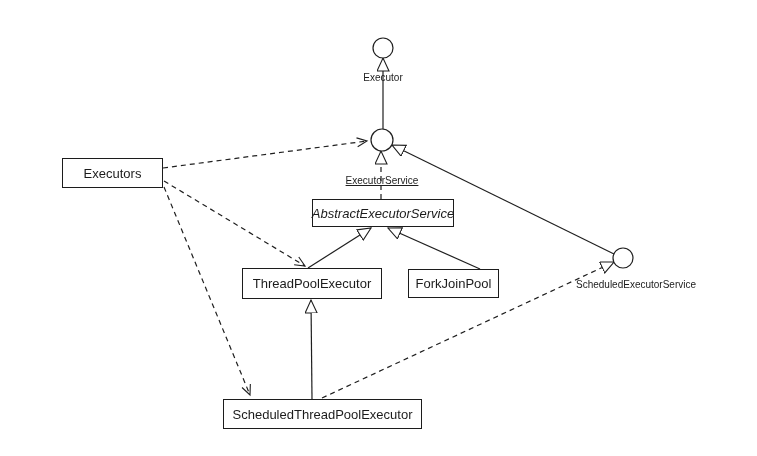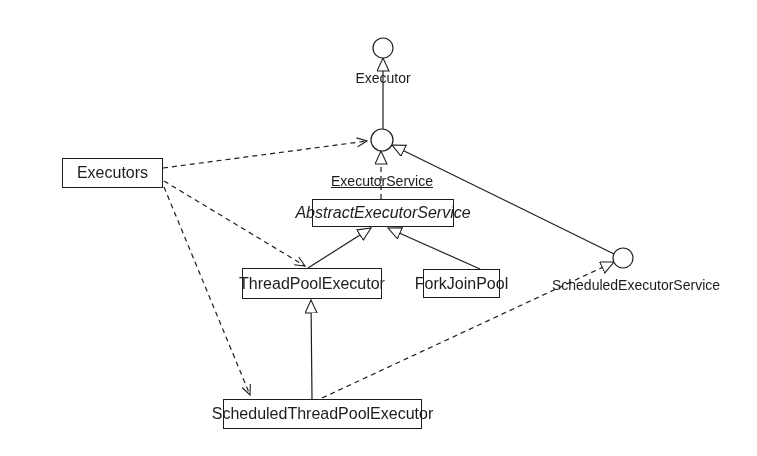--- a/index.html
+++ b/index.html
@@ -11,27 +11,27 @@
     color:#1c1c1c;
     overflow:hidden;
   }
   .edges{position:absolute;left:0;top:0;width:757px;height:456px;}
   .node-box{
     position:absolute;
     box-sizing:border-box;
     border:1px solid #1c1c1c;
     background:#ffffff;
     display:flex;align-items:center;justify-content:center;
-    font-size:16px;line-height:1;
+    font-size:13px;line-height:1;
     white-space:nowrap;
   }
   .node-box.italic{font-style:italic;}
   .free-label{
     position:absolute;
-    font-size:14px;line-height:14px;
+    font-size:10px;line-height:14px;
     text-align:right;
     white-space:nowrap;
     transform:translateX(-50%);
   }
 </style>
 </head>
 <body>
 
 <div class="canvas">
 
@@ -68,21 +68,21 @@
   </div>
 
   <div class="node-box italic" style="left:312px;top:199px;width:142px;height:28px;">
     <span>AbstractExecutorService</span>
   </div>
 
   <div class="node-box" style="left:242px;top:268px;width:140px;height:31px;">
     <span>ThreadPoolExecutor</span>
   </div>
 
-  <div class="node-box" style="left:423px;top:269px;width:77px;height:29px;">
+  <div class="node-box" style="left:408px;top:269px;width:91px;height:29px;">
     <span>ForkJoinPool</span>
   </div>
 
   <div class="node-box" style="left:223px;top:399px;width:199px;height:30px;">
     <span>ScheduledThreadPoolExecutor</span>
   </div>
 
   <div class="free-label" style="left:383px;top:71px;">Executor</div>
   <div class="free-label" style="left:382px;top:174px;text-decoration:underline;">ExecutorService</div>
   <div class="free-label" style="left:622px;top:278px;margin-left:14px;">ScheduledExecutorService</div>

